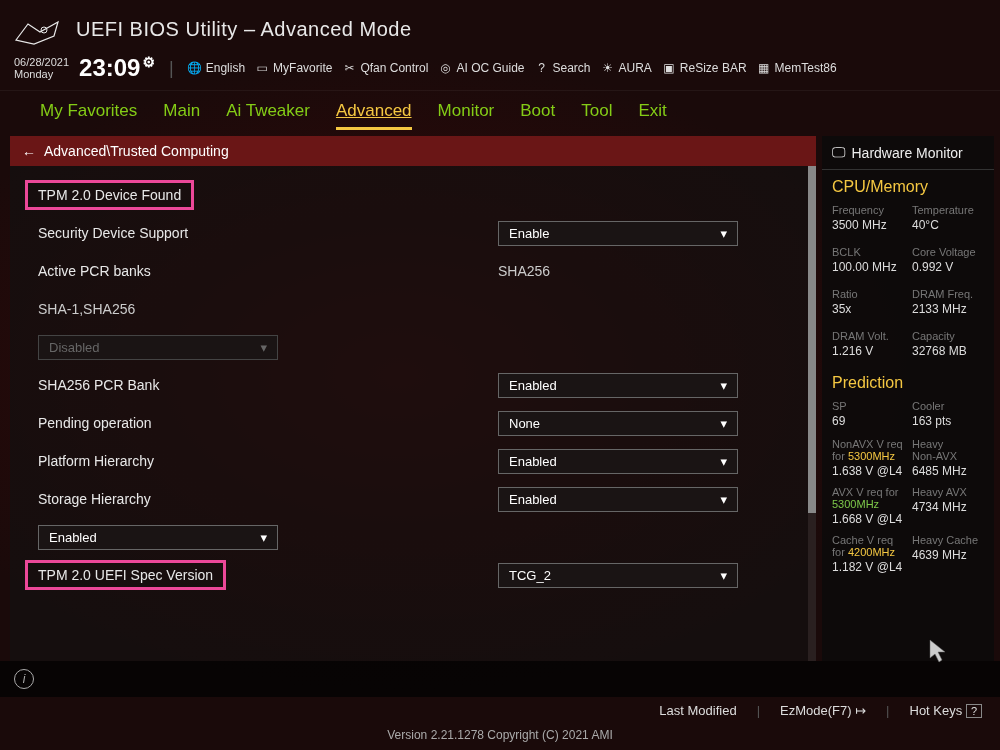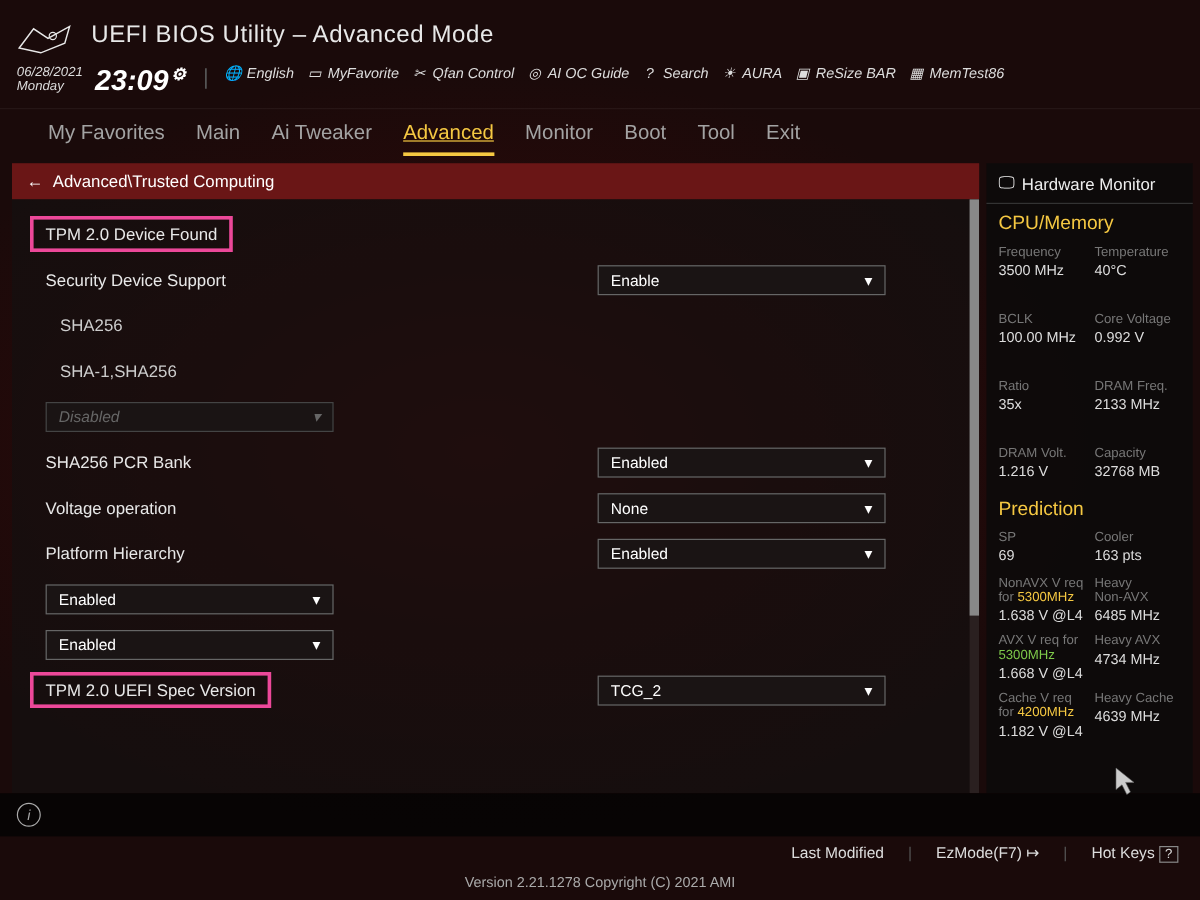--- a/index.html
+++ b/index.html
@@ -4,49 +4,49 @@
 <style>
   * { margin: 0; padding: 0; box-sizing: border-box; font-family: Arial, sans-serif; }
   body { width: 1000px; height: 750px; background: #1a0a0a; color: #ccc; overflow: hidden; position: relative; }
   body::before { content: ''; position: absolute; inset: 0; background: radial-gradient(ellipse at 40% 50%, #3a0808 0%, #1a0a0a 60%), linear-gradient(135deg, #2a0606 0%, #0a0404 100%); z-index: 0; }
   .root { position: relative; z-index: 1; width: 100%; height: 100%; display: flex; flex-direction: column; }
   .early { height: 10px; }
   .header { padding: 8px 14px 4px 14px; display: flex; align-items: flex-start; gap: 16px; }
   .logo { width: 46px; height: 30px; position: relative; }
   .logo svg { width: 100%; height: 100%; }
   .title { color: #e8e8e8; font-size: 20px; font-weight: 300; letter-spacing: 0.5px; }
-  .topbar { padding: 2px 14px 8px 14px; display: flex; align-items: flex-start; gap: 10px; border-bottom: 1px solid rgba(255,255,255,0.05); font-style: italic; }
+  .topbar { padding: 2px 14px 8px 14px; display: flex; align-items: center; gap: 10px; border-bottom: 1px solid rgba(255,255,255,0.05); }
   .dt-block { display: flex; flex-direction: column; font-size: 11px; color: #ddd; }
   .time { font-size: 24px; font-weight: bold; color: #fff; display: flex; align-items: flex-start; }
   .gear { font-size: 14px; margin-left: 2px; }
   .pipe { color: #555; font-size: 18px; margin: 0 4px; }
   .toplink { display: flex; align-items: center; gap: 4px; font-size: 12px; color: #ddd; cursor: pointer; }
   .toplink .ic { width: 14px; height: 14px; display: inline-flex; align-items: center; justify-content: center; }
   .tabs { display: flex; gap: 26px; padding: 10px 40px 0 40px; font-size: 17px; }
-  .tab { color: #a3a3a3; cursor: pointer; padding-bottom: 6px; }
+  .tab { color: #84cc16; cursor: pointer; padding-bottom: 6px; }
   .tab.active { color: #f5c842; border-bottom: 3px solid #f5c842; text-decoration: underline; text-decoration-color: #f5c842; }
   .body { flex: 1; display: flex; min-height: 0; }
   .main { flex: 1; display: flex; flex-direction: column; background: rgba(20,15,15,0.7); margin: 6px 6px 0 10px; min-width: 0; }
   .breadcrumb { background: #6a1616; color: #fff; padding: 7px 12px; font-size: 14px; display: flex; align-items: center; gap: 8px; }
   .settings { flex: 1; overflow-y: auto; padding: 10px 16px 10px 28px; position: relative; }
   .scrollbar-stub { position: absolute; right: 0; top: 0; width: 8px; height: 100%; background: #2a2020; }
   .scrollbar-thumb { position: absolute; right: 0; top: 0; width: 8px; height: 70%; background: #888; }
   .row { display: flex; align-items: center; min-height: 38px; font-size: 14px; }
   .row .label { flex: 0 0 460px; color: #e8e8e8; }
   .row.dim .label { color: #666; }
   .row .value { flex: 1; }
   .dd { width: 240px; background: #1a1414; border: 1px solid #666; color: #fff; padding: 4px 10px; font-size: 13px; display: flex; justify-content: space-between; align-items: center; cursor: pointer; }
-  .dd.disabled { color: #666; border-color: #444; cursor: default; font-style: italic; }
-  .statictxt { color: #ccc; font-size: 14px; padding: 4px 0; margin-left: 12px; }
+  .dd.disabled { color: #666; border-color: #444; cursor: default; }
+  .statictxt { color: #ccc; font-size: 14px; padding: 4px 0; }
   .highlight-box { border: 3px solid #ec4899; padding: 4px 10px; margin-left: -13px; display: inline-block; }
   .hw { width: 172px; background: rgba(12,10,10,0.85); margin: 6px 6px 0 0; padding: 0; font-size: 12px; display: flex; flex-direction: column; }
   .hw-title { color: #eee; font-size: 14px; padding: 8px 10px; display: flex; align-items: center; gap: 6px; border-bottom: 1px solid #333; }
   .hw-section { padding: 8px 10px; }
   .hw-heading { color: #f5c842; font-size: 16px; margin-bottom: 8px; }
-  .hw-grid { display: grid; grid-template-columns: 1fr 1fr; gap: 28px 8px; }
+  .hw-grid { display: grid; grid-template-columns: 1fr 1fr; gap: 14px 8px; }
   .hw-item .k { color: #777; font-size: 11px; }
   .hw-item .v { color: #ddd; font-size: 12px; margin-top: 2px; }
   .footer-bar { background: rgba(5,3,3,0.9); height: 36px; display: flex; align-items: center; padding: 0 14px; justify-content: space-between; margin-top: auto; }
   .info-ic { width: 20px; height: 20px; border: 1.5px solid #aaa; border-radius: 50%; display: flex; align-items: center; justify-content: center; color: #aaa; font-style: italic; font-size: 12px; }
   .footer2 { display: flex; justify-content: flex-end; align-items: center; padding: 6px 18px; gap: 20px; font-size: 13px; color: #ddd; }
   .footer2 .sep { color: #555; }
   .version { text-align: center; color: #aaa; font-size: 12px; padding: 4px 0 8px 0; }
   .hk-box { border: 1px solid #888; padding: 0 4px; font-size: 11px; }
   .cursor { position: absolute; right: 52px; bottom: 86px; width: 20px; height: 26px; z-index: 5; }
 </style>
@@ -136,20 +136,21 @@
           <div class="row">
             <div class="label">Security Device Support</div>
             <div class="value">
               <div class="dd">
                 <span>Enable</span>
                 <span>▾</span>
               </div>
             </div>
           </div>
           <div class="row">
+            <div class="label">Active PCR banks</div>
             <div class="value">
               <div class="statictxt">SHA256</div>
             </div>
           </div>
           <div class="row">
             <div class="value">
               <div class="statictxt">SHA-1,SHA256</div>
             </div>
           </div>
           <div class="row dim">
@@ -163,38 +164,39 @@
           <div class="row">
             <div class="label">SHA256 PCR Bank</div>
             <div class="value">
               <div class="dd">
                 <span>Enabled</span>
                 <span>▾</span>
               </div>
             </div>
           </div>
           <div class="row">
-            <div class="label">Voltage operation</div>
+            <div class="label">Pending operation</div>
             <div class="value">
               <div class="dd">
                 <span>None</span>
                 <span>▾</span>
               </div>
             </div>
           </div>
           <div class="row">
             <div class="label">Platform Hierarchy</div>
             <div class="value">
               <div class="dd">
                 <span>Enabled</span>
                 <span>▾</span>
               </div>
             </div>
           </div>
           <div class="row">
+            <div class="label">Storage Hierarchy</div>
             <div class="value">
               <div class="dd">
                 <span>Enabled</span>
                 <span>▾</span>
               </div>
             </div>
           </div>
           <div class="row">
             <div class="value">
               <div class="dd">

